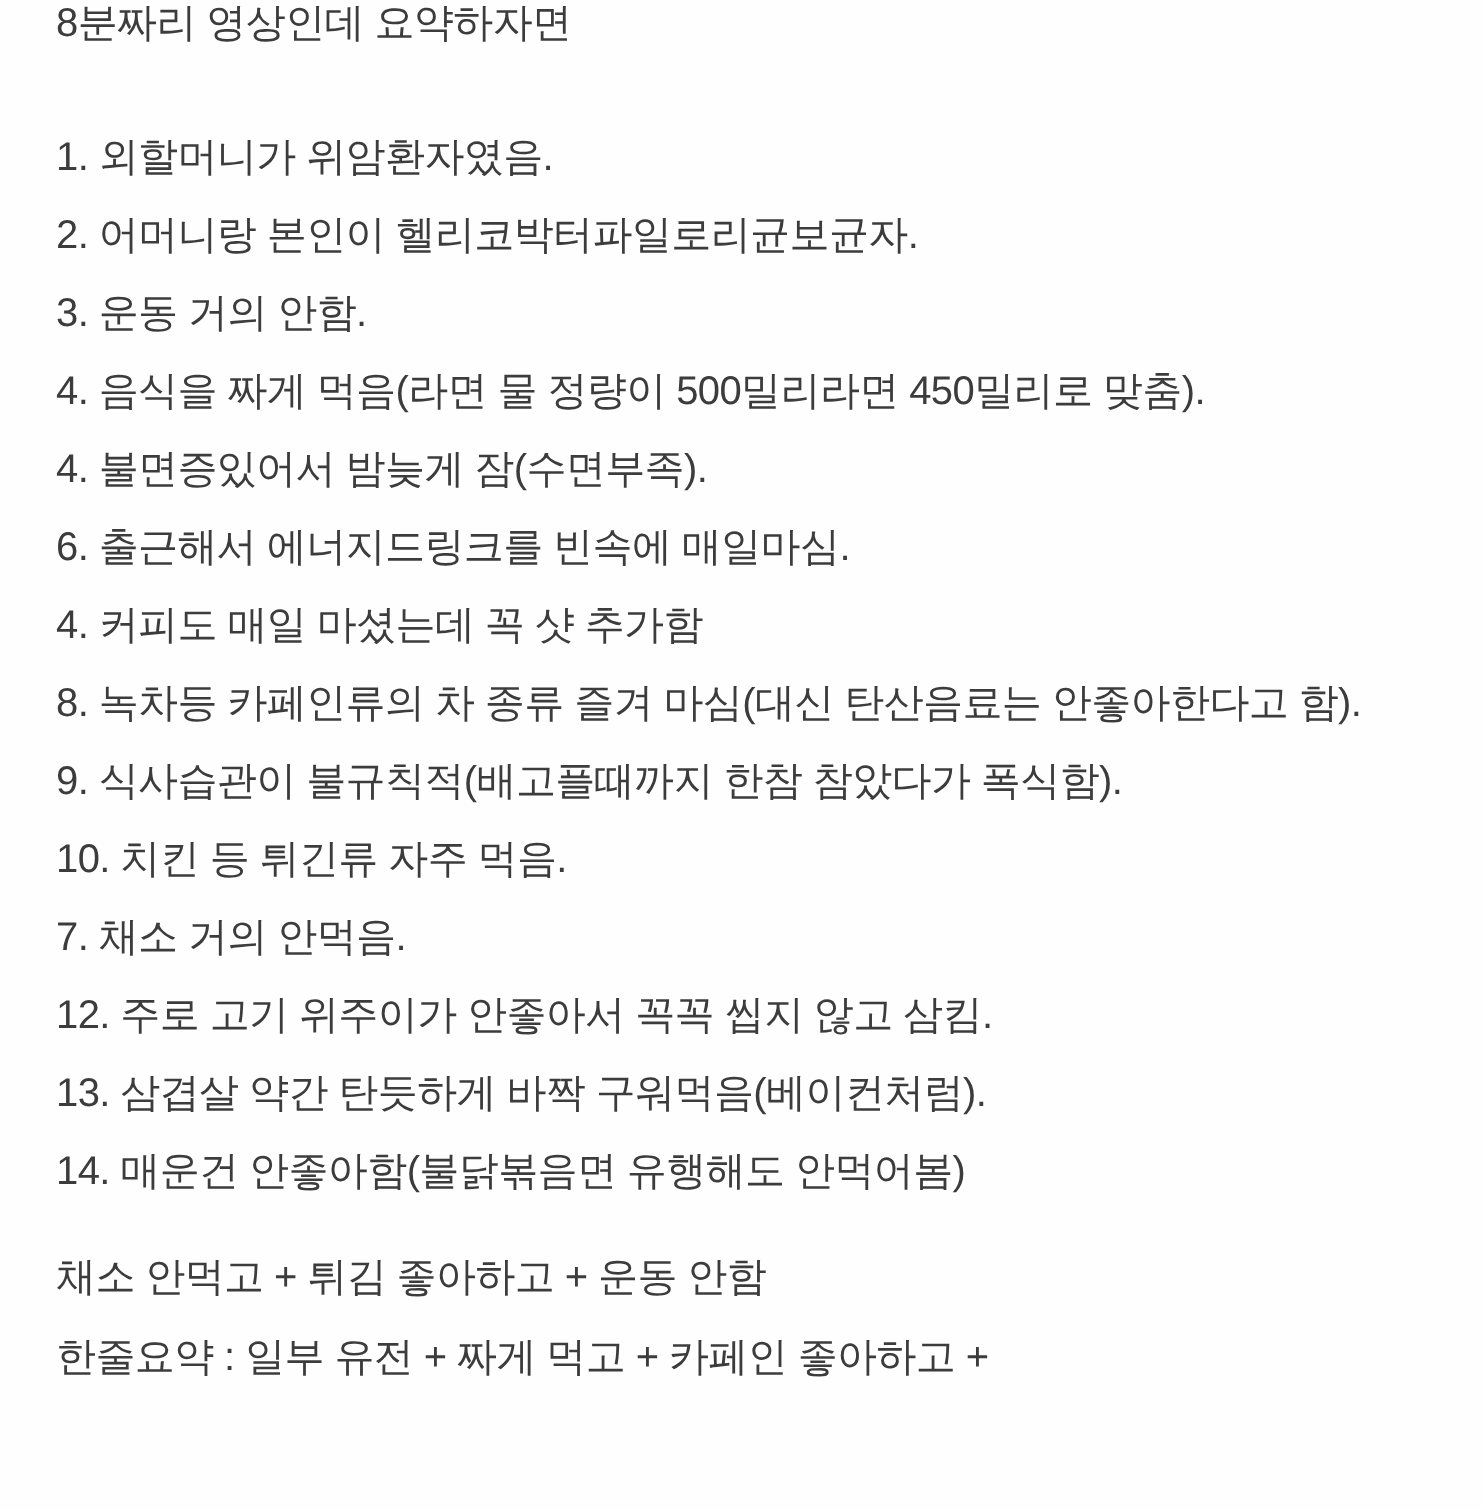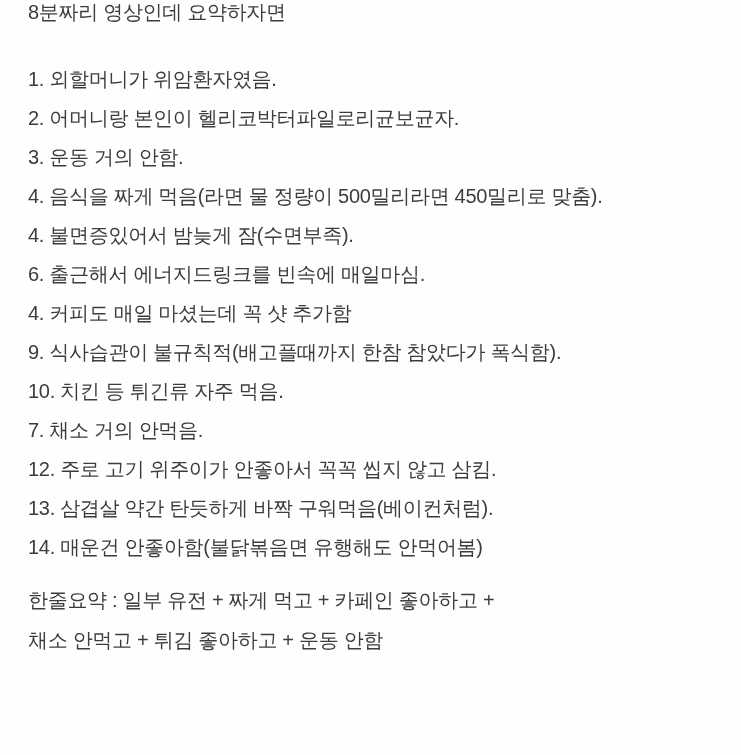--- a/index.html
+++ b/index.html
@@ -55,26 +55,27 @@
   <p class="doc-title">8분짜리 영상인데 요약하자면</p>
 
   <ul class="doc-list">
     <li class="doc-item">1. 외할머니가 위암환자였음.</li>
     <li class="doc-item">2. 어머니랑 본인이 헬리코박터파일로리균보균자.</li>
     <li class="doc-item">3. 운동 거의 안함.</li>
     <li class="doc-item">4. 음식을 짜게 먹음(라면 물 정량이 500밀리라면 450밀리로 맞춤).</li>
     <li class="doc-item">4. 불면증있어서 밤늦게 잠(수면부족).</li>
     <li class="doc-item">6. 출근해서 에너지드링크를 빈속에 매일마심.</li>
     <li class="doc-item">4. 커피도 매일 마셨는데 꼭 샷 추가함</li>
+    <li class="doc-item">8. 녹차등 카페인류의 차 종류 즐겨 마심(대신 탄산음료는 안좋아한다고 함).</li>
     <li class="doc-item">9. 식사습관이 불규칙적(배고플때까지 한참 참았다가 폭식함).</li>
     <li class="doc-item">10. 치킨 등 튀긴류 자주 먹음.</li>
     <li class="doc-item">7. 채소 거의 안먹음.</li>
     <li class="doc-item">12. 주로 고기 위주이가 안좋아서 꼭꼭 씹지 않고 삼킴.</li>
     <li class="doc-item">13. 삼겹살 약간 탄듯하게 바짝 구워먹음(베이컨처럼).</li>
     <li class="doc-item">14. 매운건 안좋아함(불닭볶음면 유행해도 안먹어봄)</li>
   </ul>
 
   <div class="doc-summary">
+    <p class="summary-line">채소 안먹고 + 튀김 좋아하고 + 운동 안함</p>
     <p class="summary-line">한줄요약 : 일부 유전 + 짜게 먹고 + 카페인 좋아하고 +</p>
-    <p class="summary-line">채소 안먹고 + 튀김 좋아하고 + 운동 안함</p>
   </div>
 
 </div>
 
 </body></html>

